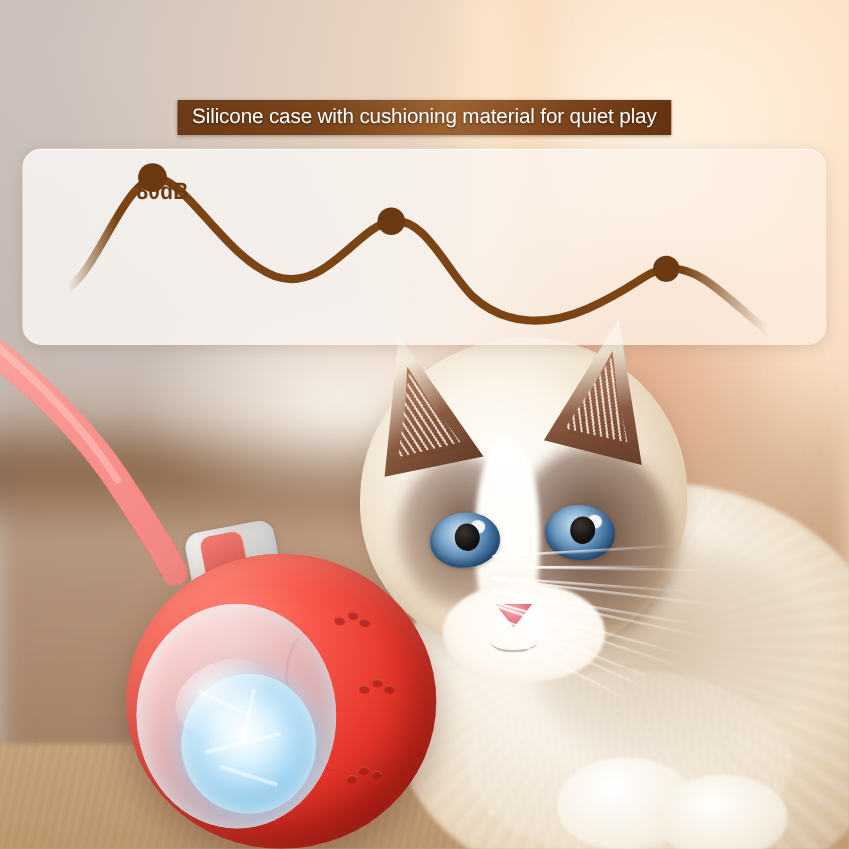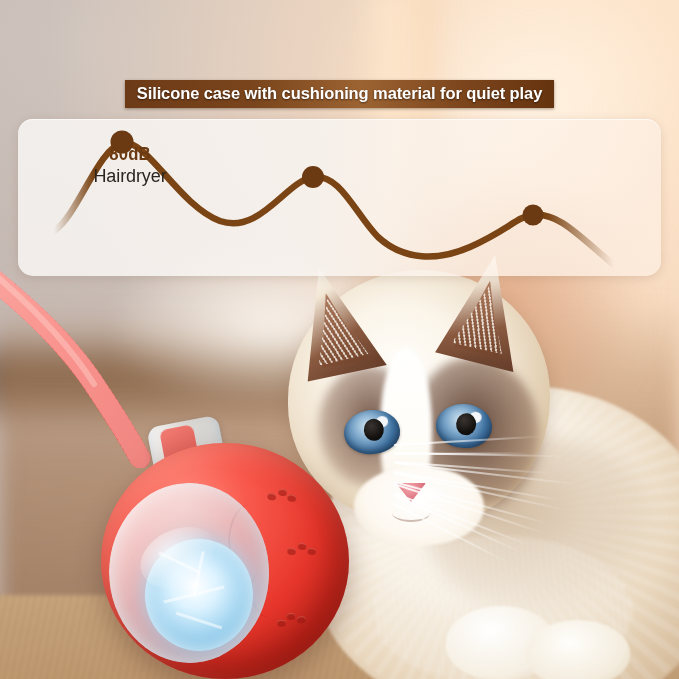--- a/index.html
+++ b/index.html
@@ -158,21 +158,21 @@
     background:linear-gradient(180deg,#c98a2c 0%,#b5681c 40%,#95470e 78%,#a9601a 100%);
     -webkit-background-clip:text;background-clip:text;-webkit-text-fill-color:transparent;
     paint-order:stroke fill;
     -webkit-text-stroke:5px #ffffff;
     filter:drop-shadow(0 2px 2px rgba(80,50,30,.42));
   }
 
   .subtitle-wrap{position:absolute;left:0;right:0;top:80px;text-align:center;z-index:6;}
   .subtitle{display:inline-block;padding:4px 12px 5px;
     background:linear-gradient(90deg,#6d3a17 0%,#7a451c 30%,#9c6332 55%,#7d461d 78%,#65330f 100%);
-    color:#ffffff;font-size:16.5px;font-weight:700;letter-spacing:-.1px;
+    color:#ffffff;font-size:16.5px;font-weight:400;letter-spacing:-.1px;
     text-shadow:0 1px 2px rgba(0,0,0,.55);
     box-shadow:0 1px 3px rgba(60,35,18,.45);
     white-space:nowrap;}
 
   
   .panel{position:absolute;left:18px;top:119px;width:643px;height:157px;border-radius:15px;
     background:linear-gradient(100deg, rgba(247,244,241,.88) 0%, rgba(248,245,242,.86) 45%, rgba(253,243,233,.80) 72%, rgba(253,238,226,.74) 100%);
     box-shadow:0 2px 10px rgba(120,90,70,.18), inset 0 1px 0 rgba(255,255,255,.7);
     z-index:5;overflow:hidden;}
   .panel svg{position:absolute;left:0;top:0;}
@@ -309,17 +309,16 @@
                C242,116 268,62 295,58 C322,54 338,96 360,118
                C386,142 420,142 452,128 C492,110 498,98 515,96
                C540,93 560,116 596,146" fill="none" stroke="url(#wg)" stroke-width="6.5" stroke-linecap="round"></path>
       <circle cx="104" cy="23" r="11.5" fill="#6b3a12"></circle>
       <circle cx="295" cy="58" r="11" fill="#6b3a12"></circle>
       <circle cx="515" cy="96" r="10.5" fill="#6b3a12"></circle>
     </svg>
 
     <div class="lab lab-1">
       <span class="db">80dB</span>
-      <span class="nm">Hairdryer</span>
     </div>
   </div>
 
 </div>
 
 </body></html>

